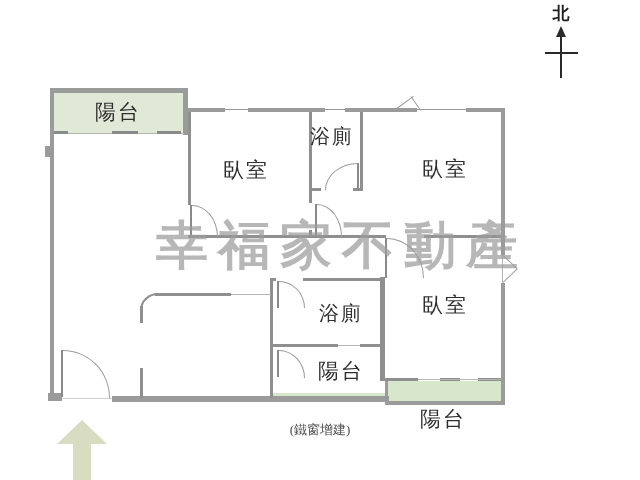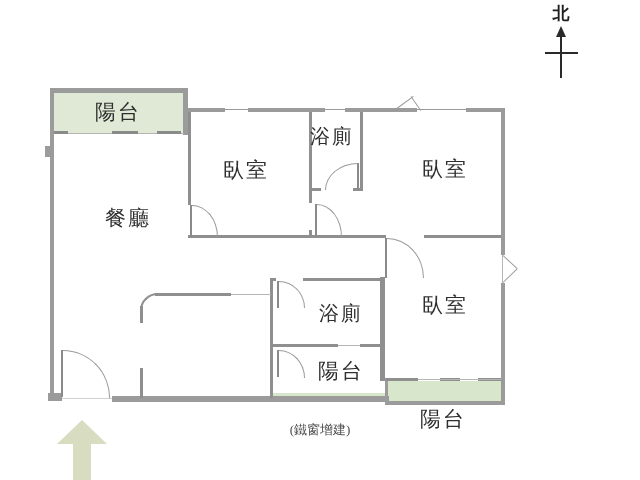--- a/index.html
+++ b/index.html
@@ -37,20 +37,21 @@
        border-left:25px solid transparent;border-right:25px solid transparent;
        border-bottom:24px solid var(--arrow_green,#d8dcc0);}
   #arrow .shaft{position:absolute;left:73px;top:443px;width:18px;height:37px;
        background:var(--arrow_green,#d8dcc0);}
 </style>
 </head>
 <body>
 
 <div id="stage">
 
+  <div id="watermark">幸福家不動產</div>
 
   <div class="green" style="left:54px;top:93px;width:129px;height:40px"></div>
   <div class="green2" style="left:388px;top:381px;width:113px;height:20px"></div>
   <div class="green2" style="left:272px;top:393px;width:116px;height:4px"></div>
 
   <div class="w" style="left:50px;top:88px;width:138px;height:5px"></div>
   <div class="w" style="left:183px;top:88px;width:5px;height:47px"></div>
   <div class="w" style="left:183px;top:108px;width:322px;height:4px"></div>
   <div class="w" style="left:50px;top:88px;width:4px;height:310px"></div>
   <div class="w" style="left:45px;top:146px;width:9px;height:11px"></div>
@@ -126,21 +127,20 @@
   <div class="leaf" style="left:385px;top:238px;height:40px"></div>
   <div class="arc tr" style="left:387px;top:238px;width:36px;height:39px"></div>
 
   <div class="leaf" style="left:277px;top:281px;height:27px"></div>
   <div class="arc tr" style="left:279px;top:281px;width:25px;height:26px"></div>
 
   <div class="leaf" style="left:277px;top:350px;height:27px"></div>
   <div class="arc tr" style="left:279px;top:350px;width:25px;height:27px"></div>
 
   <div class="lbl" style="left:118px;top:112px">陽台</div>
-  <div class="lbl" style="left:128px;top:218px">餐廳</div>
   <div class="lbl" style="left:246px;top:170px">臥室</div>
   <div class="lbl" style="left:332px;top:136px;font-size:20px">浴廁</div>
   <div class="lbl" style="left:445px;top:169px">臥室</div>
   <div class="lbl" style="left:341px;top:313px;font-size:20px">浴廁</div>
   <div class="lbl" style="left:341px;top:371px">陽台</div>
   <div class="lbl" style="left:445px;top:305px">臥室</div>
   <div class="lbl" style="left:443px;top:419px">陽台</div>
   <div class="lbl small" style="left:320px;top:420px">(鐵窗增建)</div>
 
   <div id="compass">

